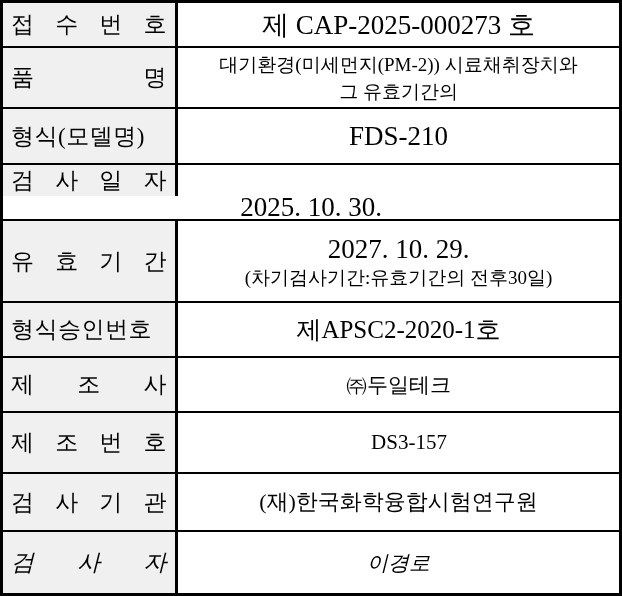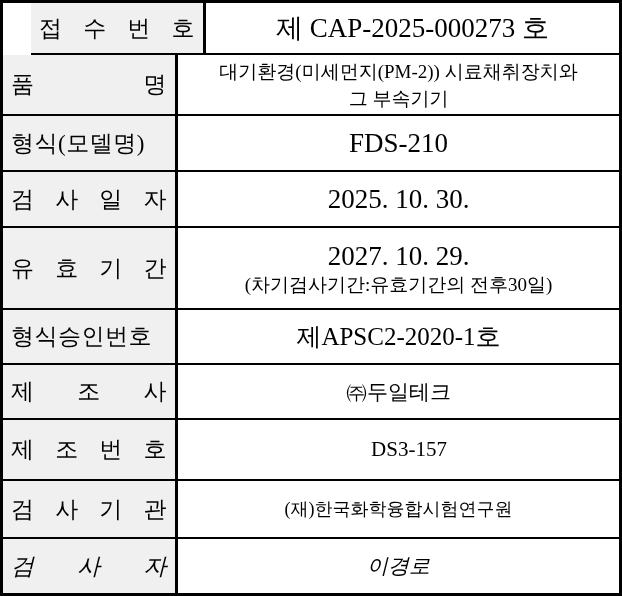--- a/index.html
+++ b/index.html
@@ -6,22 +6,22 @@
   body { width:622px; height:596px; overflow:hidden; }
   .doc-table {
     width:622px; height:596px; box-sizing:border-box;
     border:3px solid #000;
     display:flex; flex-direction:column;
     font-family:"Liberation Serif","DejaVu Serif",serif;
     color:#000; background:#fff;
   }
   .row { display:flex; box-sizing:border-box; border-bottom:2px solid #000; }
   .row:last-child { border-bottom:none; flex:1;font-style:italic; }
-  .r1 { height:52px;margin-left:28px; } .r2 { height:61px; } .r3 { height:56px; }
-  .r4 { height:56px; } .r5 { height:82px; } .r6 { height:55px; }
+  .r1 { height:45px; } .r2 { height:61px; } .r3 { height:56px; }
+  .r4 { height:56px;flex-direction:column; } .r5 { height:82px; } .r6 { height:55px; }
   .r7 { height:55px; } .r8 { height:61px; } .r9 { height:58px; }
 
   .label-cell {
     width:175px; box-sizing:border-box;
     background:#f0f0f0;
     border-right:3px solid #000;
     display:flex; align-items:center;
     padding:0 8px;
   }
   .label-cell span {
@@ -38,21 +38,21 @@
   .v1, .v2 { width:100%; }
   .r1 .v1 { font-size:27px; }
   .r2 .v1, .r2 .v2 { font-size:19px; line-height:27px; }
   .r3 .v1 { font-size:27px; }
   .r4 .v1 { font-size:27px; }
   .r5 .v1 { font-size:27px; line-height:32px; }
   .r5 .v2 { font-size:19px; line-height:25px; }
   .r6 .v1 { font-size:25px; }
   .r7 .v1 { font-size:21px; }
   .r8 .v1 { font-size:21px;padding-left:21px; }
-  .r9 .v1 { font-size:18px; }
+  .r9 .v1 { font-size:22px; }
   .r10 .v1 { font-size:21px; }
 </style>
 </head>
 <body>
 
 <div class="doc-table">
 
   <div class="row r1">
     <div class="label-cell">
         <span>접 수 번 호</span>
@@ -61,21 +61,21 @@
         <div class="v1">제 CAP-2025-000273 호</div>
       </div>
   </div>
 
   <div class="row r2">
     <div class="label-cell">
         <span>품 명</span>
       </div>
     <div class="value-cell">
       <div class="v1">대기환경(미세먼지(PM-2)) 시료채취장치와</div>
-      <div class="v2">그 부속기기</div>
+      <div class="v2">그 유효기간의</div>
     </div>
   </div>
 
   <div class="row r3">
     <div class="label-cell">
         <span>형식(모델명)</span>
       </div>
     <div class="value-cell">
         <div class="v1">FDS-210</div>
       </div>

